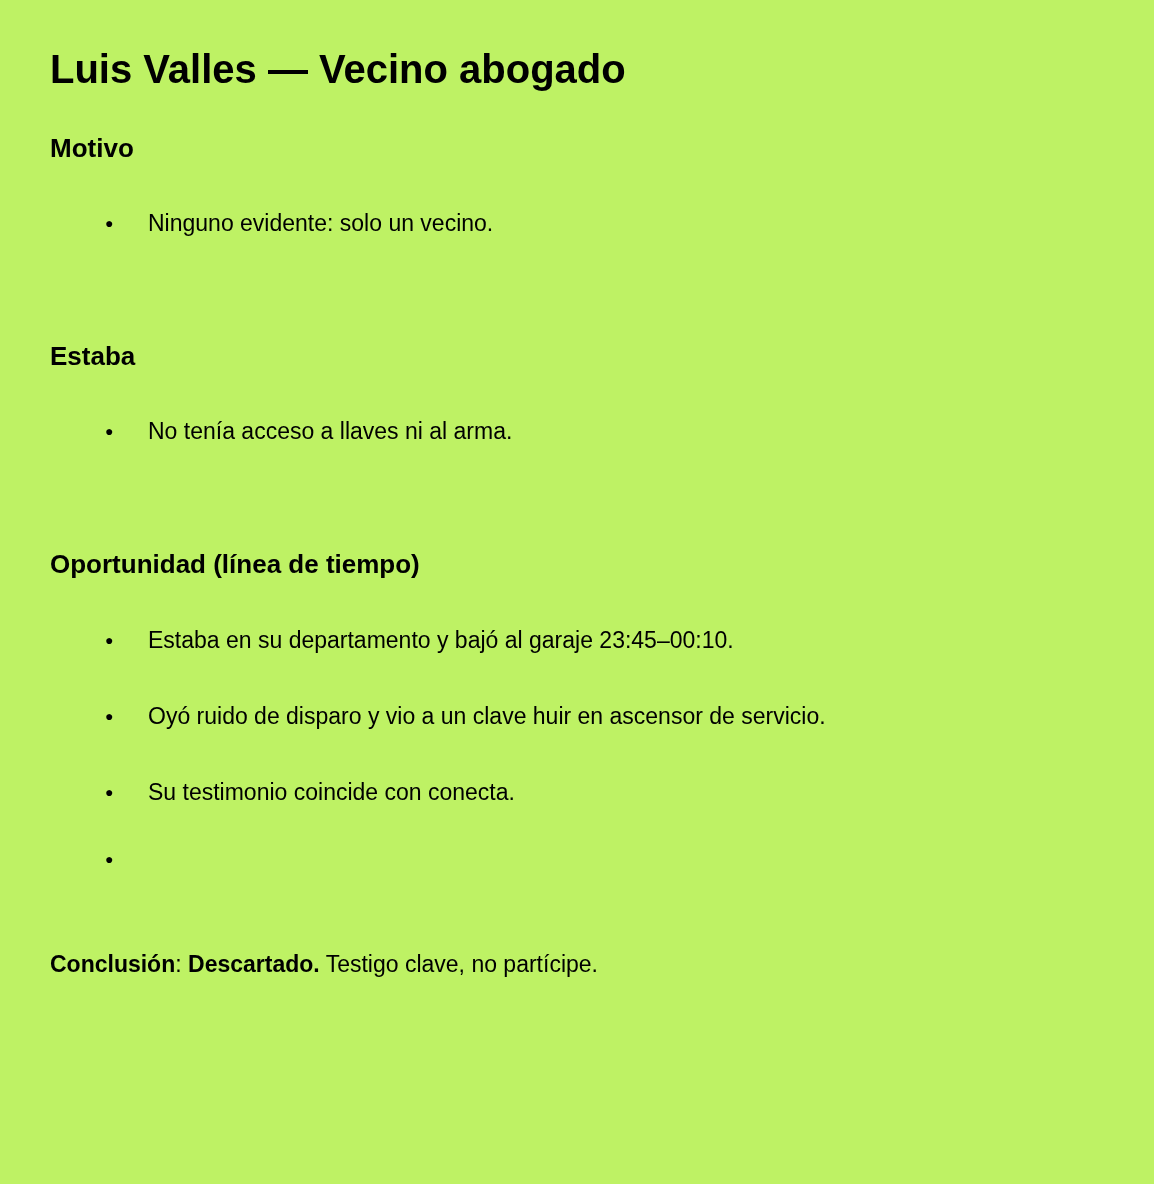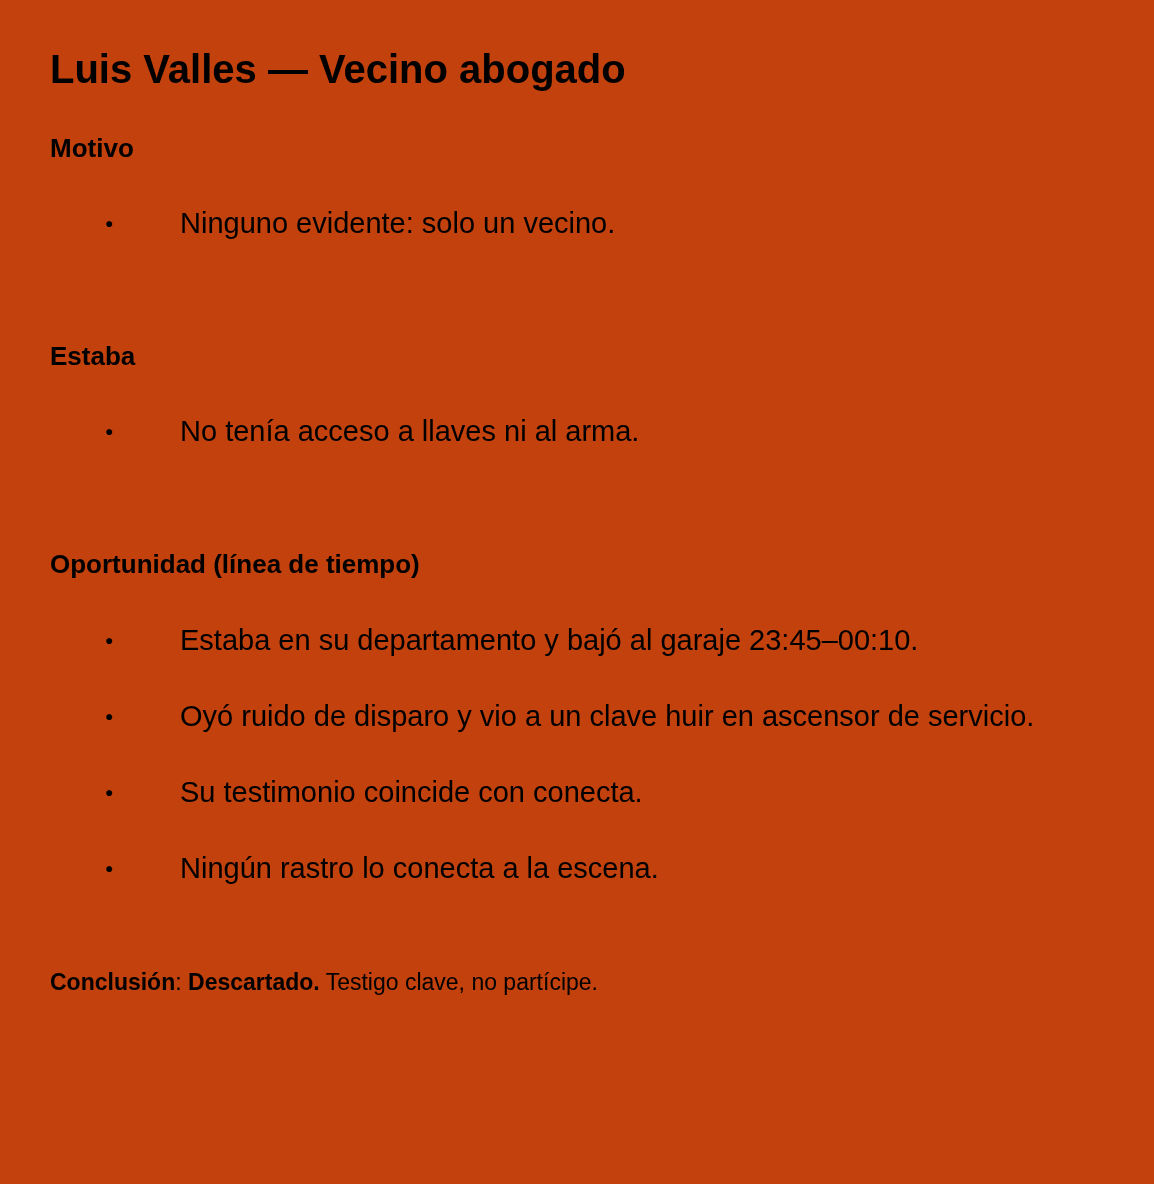--- a/index.html
+++ b/index.html
@@ -12,21 +12,21 @@
     height: 1184px;
     overflow: hidden;
     font-family: "Liberation Sans", "DejaVu Sans", sans-serif;
     color: #000000;
   }
   .page {
     box-sizing: border-box;
     width: 1154px;
     height: 1184px;
     padding: 45px 50px 0 50px;
-    background: #c2410c;
+    background: #bef264;
   }
   .doc-title {
     font-size: 40px;
     font-weight: 700;
     line-height: 1.2;
     margin: 0;
     letter-spacing: 0;
   }
   .section-heading {
     font-size: 26px;
@@ -46,23 +46,22 @@
   .bullet-item + .bullet-item {
     margin-top: 44px;
   }
   .bullet-dot {
     flex: 0 0 43px;
     font-size: 14px;
     line-height: 1;
     color: #000000;
   }
   .bullet-text {
-    font-size: 29px;
+    font-size: 23px;
     line-height: 32px;
-    margin-left: 32px;
   }
   .conclusion {
     margin-top: 82px;
     font-size: 23px;
     line-height: 32px;
   }
   .bold { font-weight: 700; }
 </style>
 </head>
 <body>
@@ -92,18 +91,17 @@
     <span class="bullet-dot">●</span>
     <span class="bullet-text">Oyó ruido de disparo y vio a un clave huir en ascensor de servicio.</span>
   </div>
 
   <div class="bullet-item">
     <span class="bullet-dot">●</span>
     <span class="bullet-text">Su testimonio coincide con conecta.</span>
   </div>
   <div class="bullet-item">
     <span class="bullet-dot">●</span>
-    <span class="bullet-text">Ningún rastro lo conecta a la escena.</span>
   </div>
 
   <p class="conclusion"><span class="bold">Conclusión</span><span>: </span><span class="bold">Descartado.</span><span> Testigo clave, no partícipe.</span></p>
 
 </div>
 
 </body></html>

